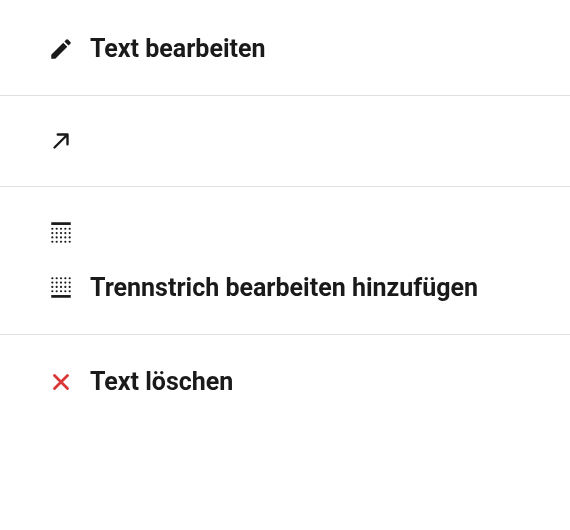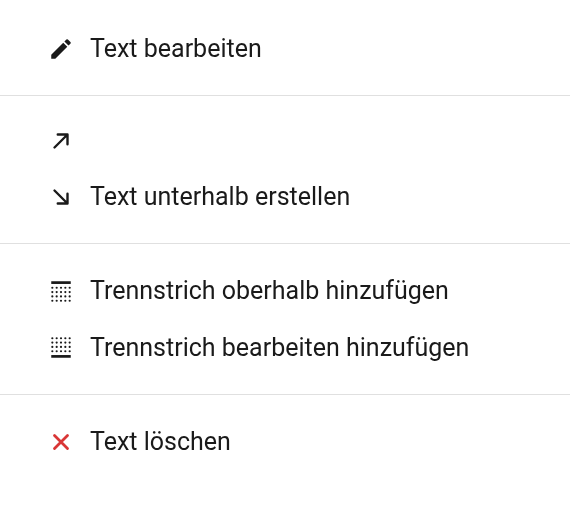--- a/index.html
+++ b/index.html
@@ -26,20 +26,21 @@
     .menu-group:last-child {
       border-bottom: none;
     }
     .menu-item {
       display: flex;
       align-items: center;
       padding: 14px 0 14px 48px;
       cursor: pointer;
       font-size: 25px;
       color: #1a1a1a;
+      font-weight: bold;
     }
     .icon {
       width: 26px;
       height: 26px;
       display: flex;
       align-items: center;
       justify-content: center;
       margin-right: 16px;
       flex-shrink: 0;
     }
@@ -68,28 +69,20 @@
   </div>
 
   <div class="menu-group">
     <div class="menu-item">
       <span class="icon">
         <svg viewBox="0 0 24 24">
             <path fill="none" stroke="#1a1a1a" stroke-width="2.2" stroke-linecap="round" stroke-linejoin="round" d="M6 18 L18 6 M9 6 H18 V15"></path>
           </svg>
       </span>
     </div>
-    <div class="menu-item">
-      <span class="icon">
-        <svg viewBox="0 0 24 24">
-            <path fill="none" stroke="#1a1a1a" stroke-width="2.2" stroke-linecap="round" stroke-linejoin="round" d="M6 6 L18 18 M18 9 V18 H9"></path>
-          </svg>
-      </span>
-      <span class="label">Text unterhalb erstellen</span>
-    </div>
   </div>
 
   <div class="menu-group">
     <div class="menu-item">
       <span class="icon">
         <svg viewBox="0 0 24 24">
           <rect x="3" y="3" width="18" height="2.5" fill="#1a1a1a"></rect>
           <g fill="#1a1a1a">
             <circle cx="4" cy="9" r="1"></circle>
               <circle cx="8" cy="9" r="1"></circle>
@@ -107,21 +100,20 @@
               <circle cx="16" cy="17" r="1"></circle>
               <circle cx="20" cy="17" r="1"></circle>
             <circle cx="4" cy="21" r="1"></circle>
               <circle cx="8" cy="21" r="1"></circle>
               <circle cx="12" cy="21" r="1"></circle>
               <circle cx="16" cy="21" r="1"></circle>
               <circle cx="20" cy="21" r="1"></circle>
           </g>
         </svg>
       </span>
-      <span class="label">Trennstrich oberhalb hinzufügen</span>
     </div>
     <div class="menu-item">
       <span class="icon">
         <svg viewBox="0 0 24 24">
           <g fill="#1a1a1a">
             <circle cx="4" cy="3" r="1"></circle>
               <circle cx="8" cy="3" r="1"></circle>
               <circle cx="12" cy="3" r="1"></circle>
               <circle cx="16" cy="3" r="1"></circle>
               <circle cx="20" cy="3" r="1"></circle>

